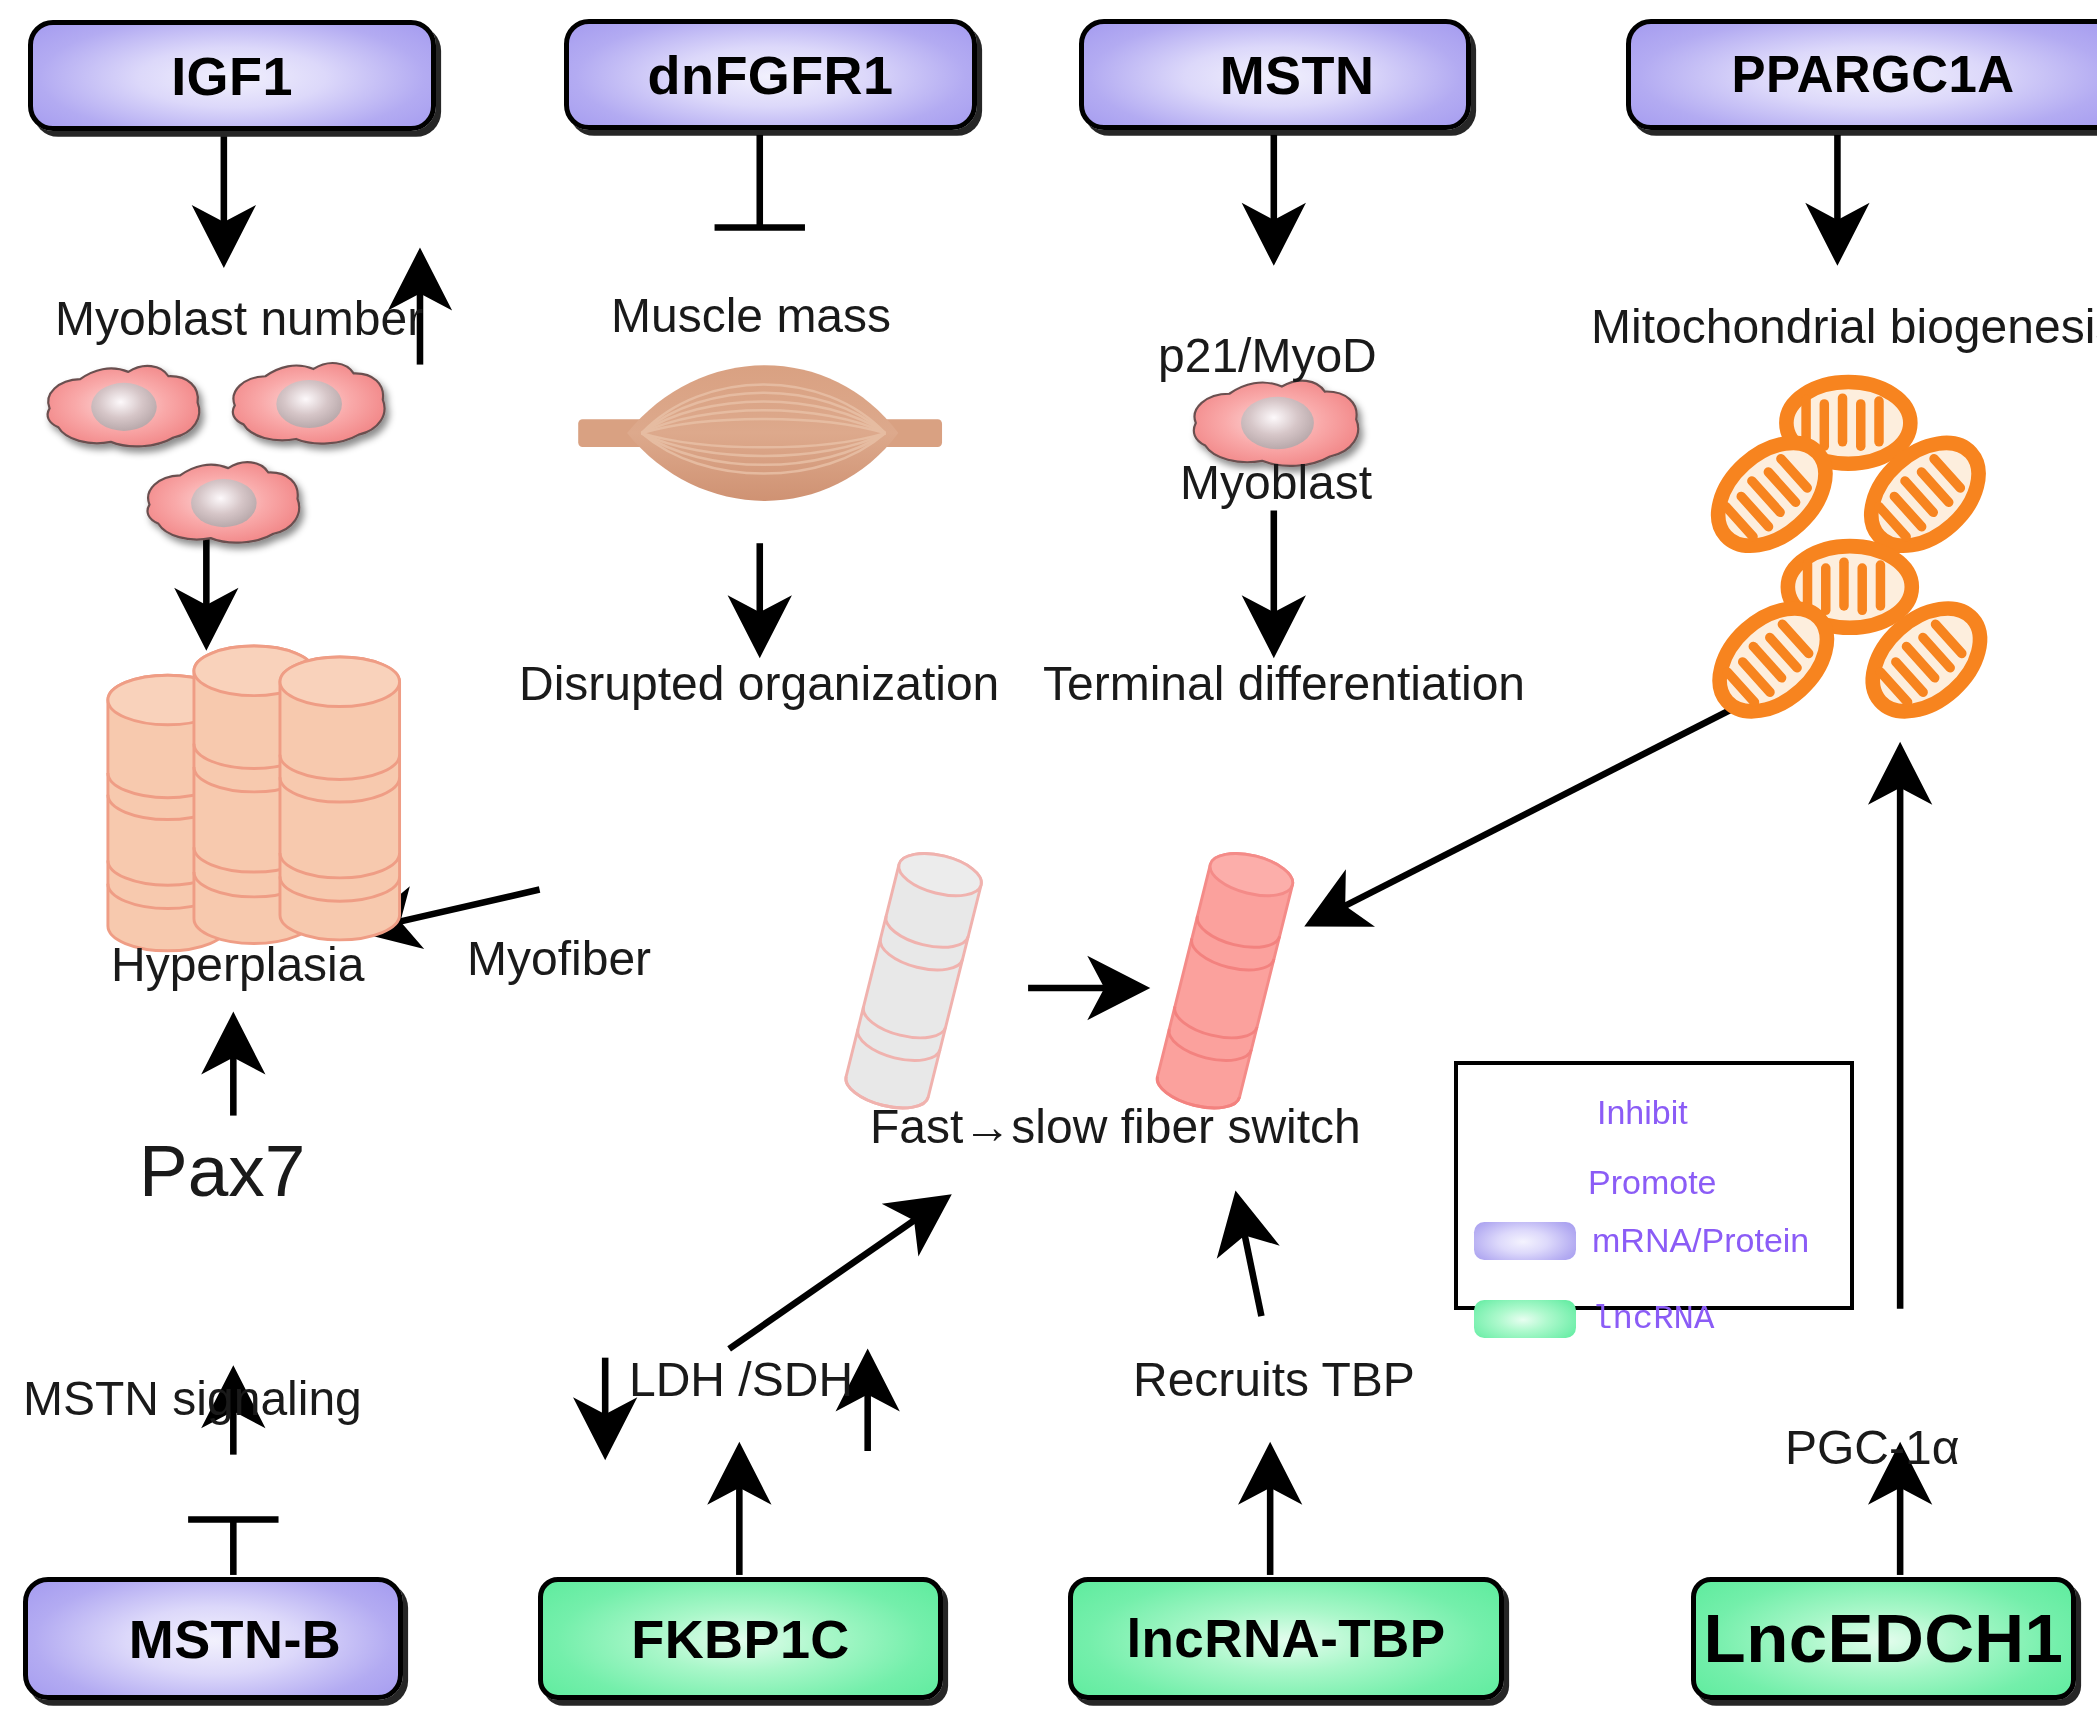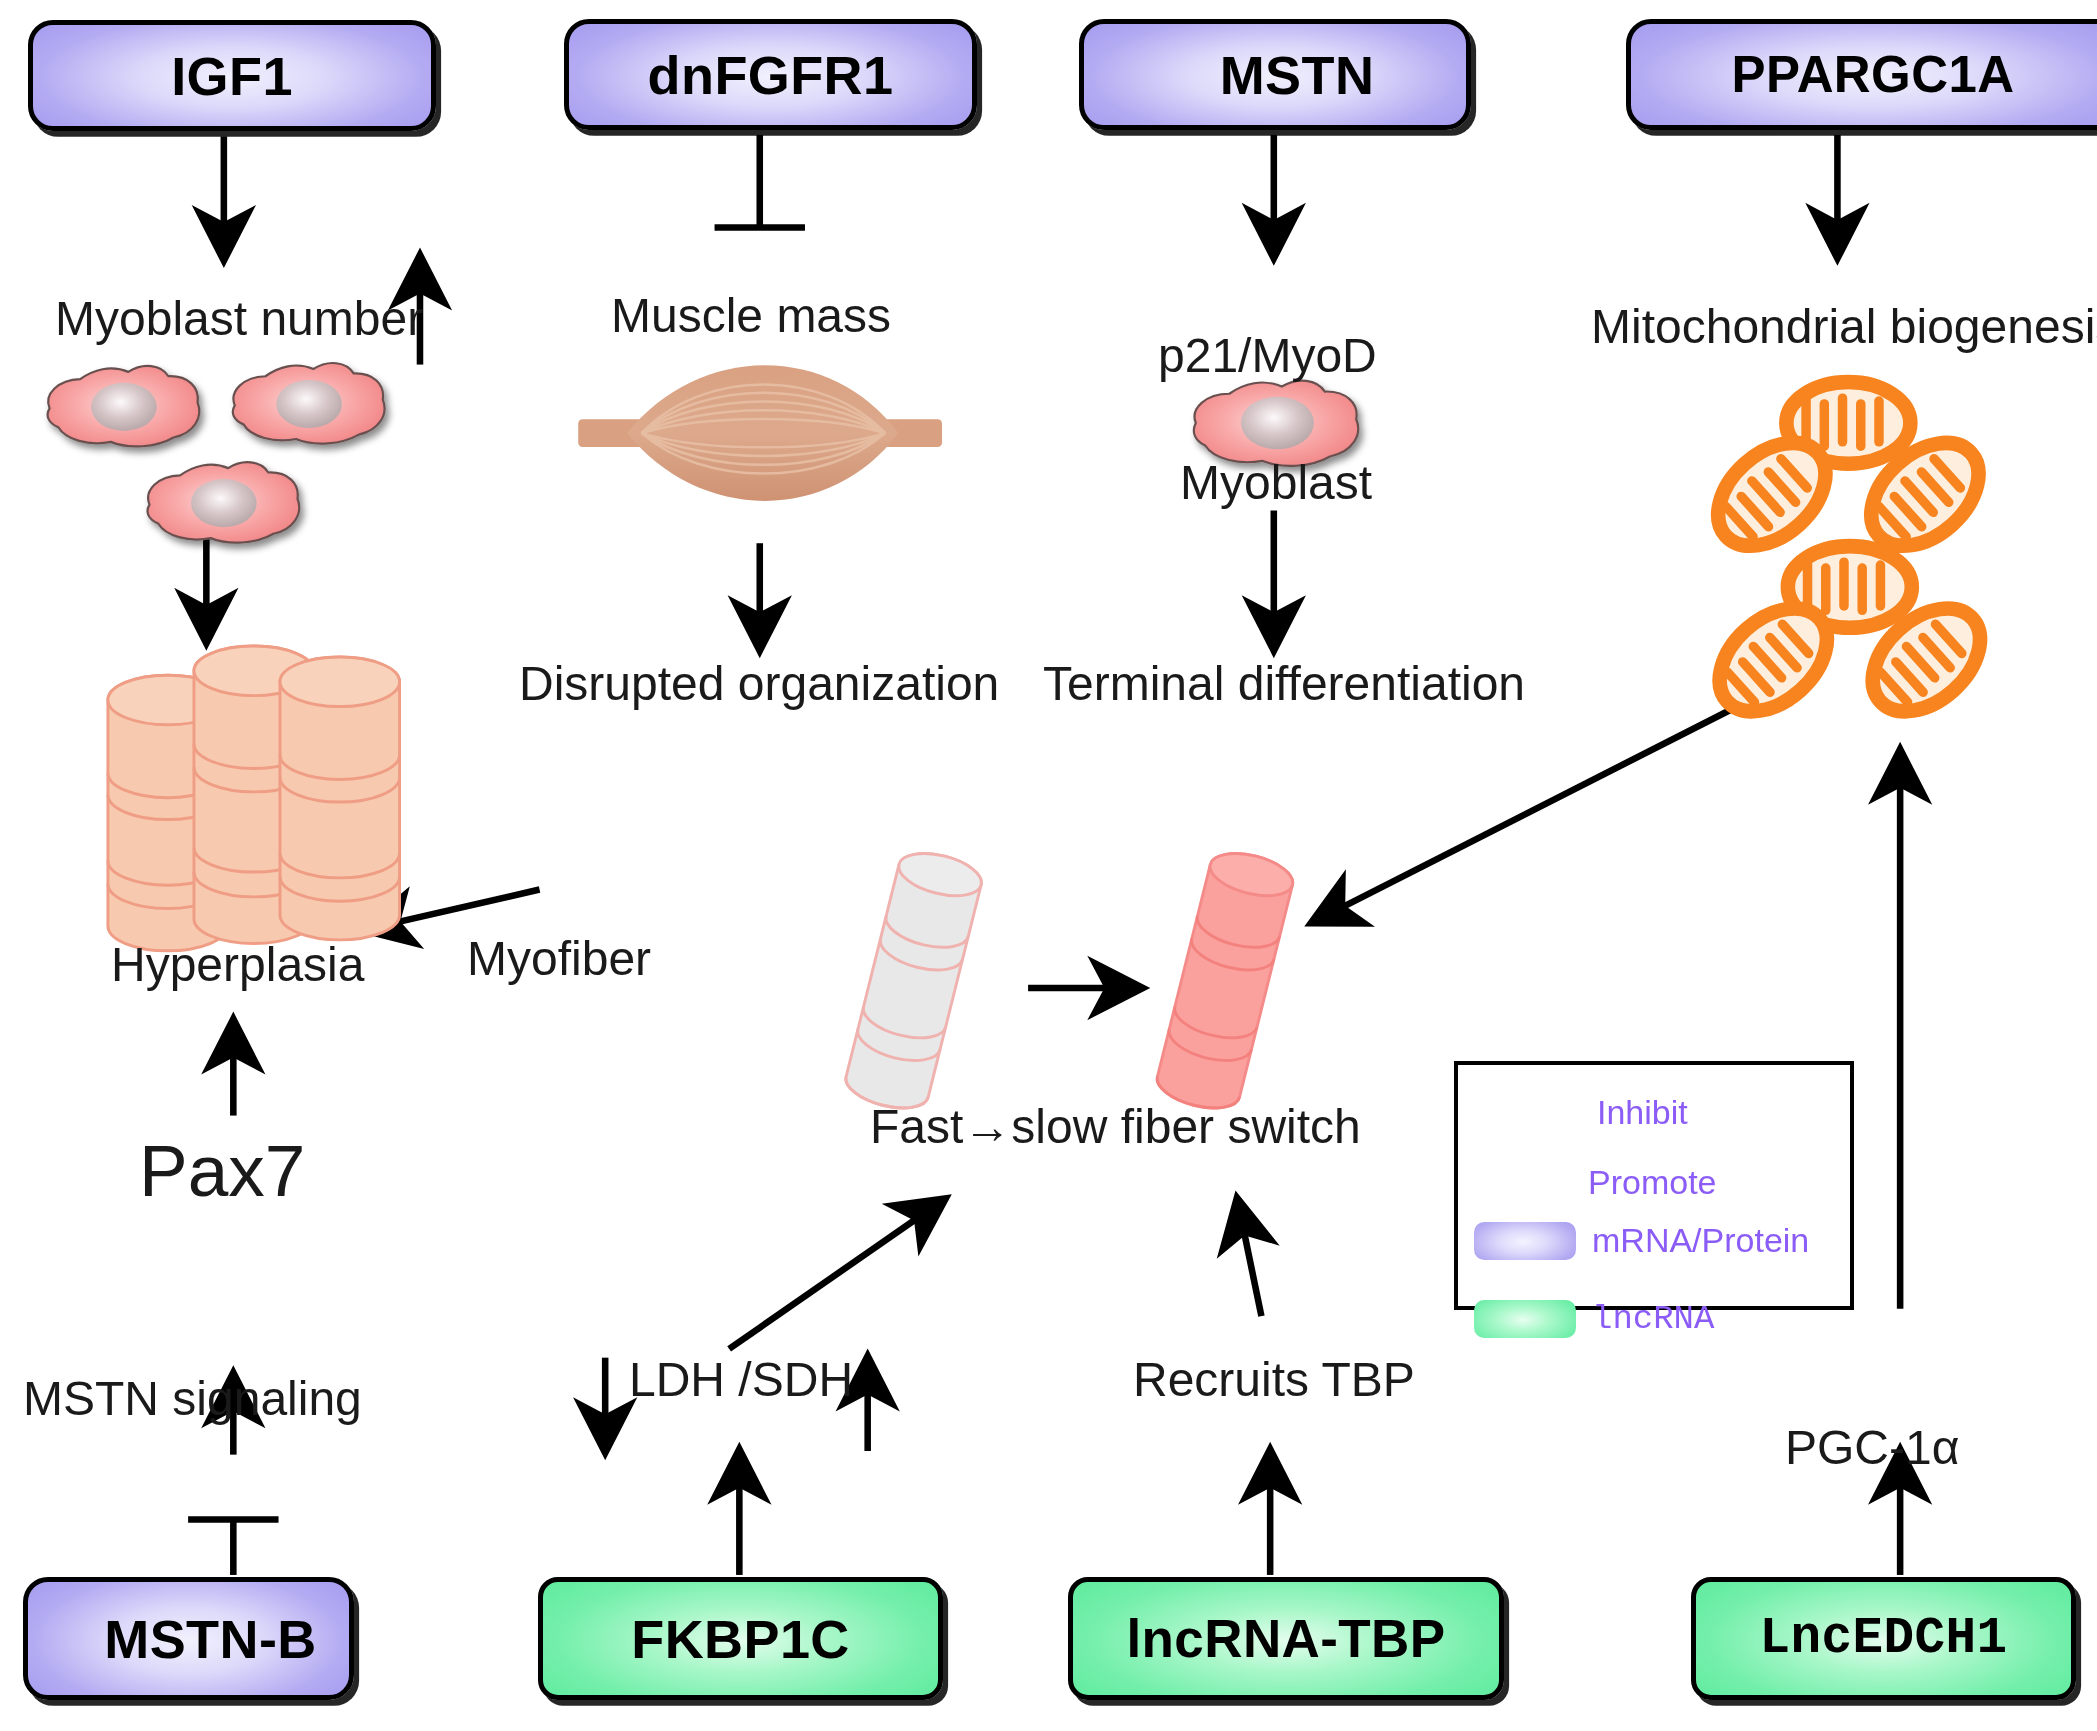--- a/index.html
+++ b/index.html
@@ -309,34 +309,34 @@
   </div>
 
   <div class="gbox mrna" style="left:1079px;top:19px;width:392px;height:111px;padding-left:44px;">
     <span style="font-size:54px;">MSTN</span>
   </div>
 
   <div class="gbox mrna" style="left:1626px;top:19px;width:494px;height:111px;">
     <span style="font-size:51px;">PPARGC1A</span>
   </div>
 
-  <div class="gbox mrna" style="left:23px;top:1577px;width:331px;height:123px;padding-left:44px;">
+  <div class="gbox mrna" style="left:23px;top:1577px;width:380px;height:123px;padding-left:44px;">
     <span style="font-size:54px;">MSTN-B</span>
   </div>
 
   <div class="gbox lnc" style="left:538px;top:1577px;width:405px;height:123px;">
     <span style="font-size:54px;">FKBP1C</span>
   </div>
 
   <div class="gbox lnc" style="left:1068px;top:1577px;width:436px;height:123px;">
     <span style="font-size:53px;">lncRNA-TBP</span>
   </div>
 
   <div class="gbox lnc" style="left:1691px;top:1577px;width:385px;height:123px;">
-    <span style="font-size:51px;font-family:Liberation Mono, monospace;">LncEDCH1</span>
+    <span style="font-size:69px;">LncEDCH1</span>
   </div>
 
   <div class="lbl" style="left:55px;top:295px;font-size:48px;">Myoblast number</div>
 
   <div class="lbl" style="left:111px;top:941px;font-size:48px;">Hyperplasia</div>
 
   <div class="lbl" style="left:467px;top:935px;font-size:48px;">Myofiber</div>
 
   <div class="lbl" style="left:139px;top:1134px;font-size:73px;">Pax7</div>
 

